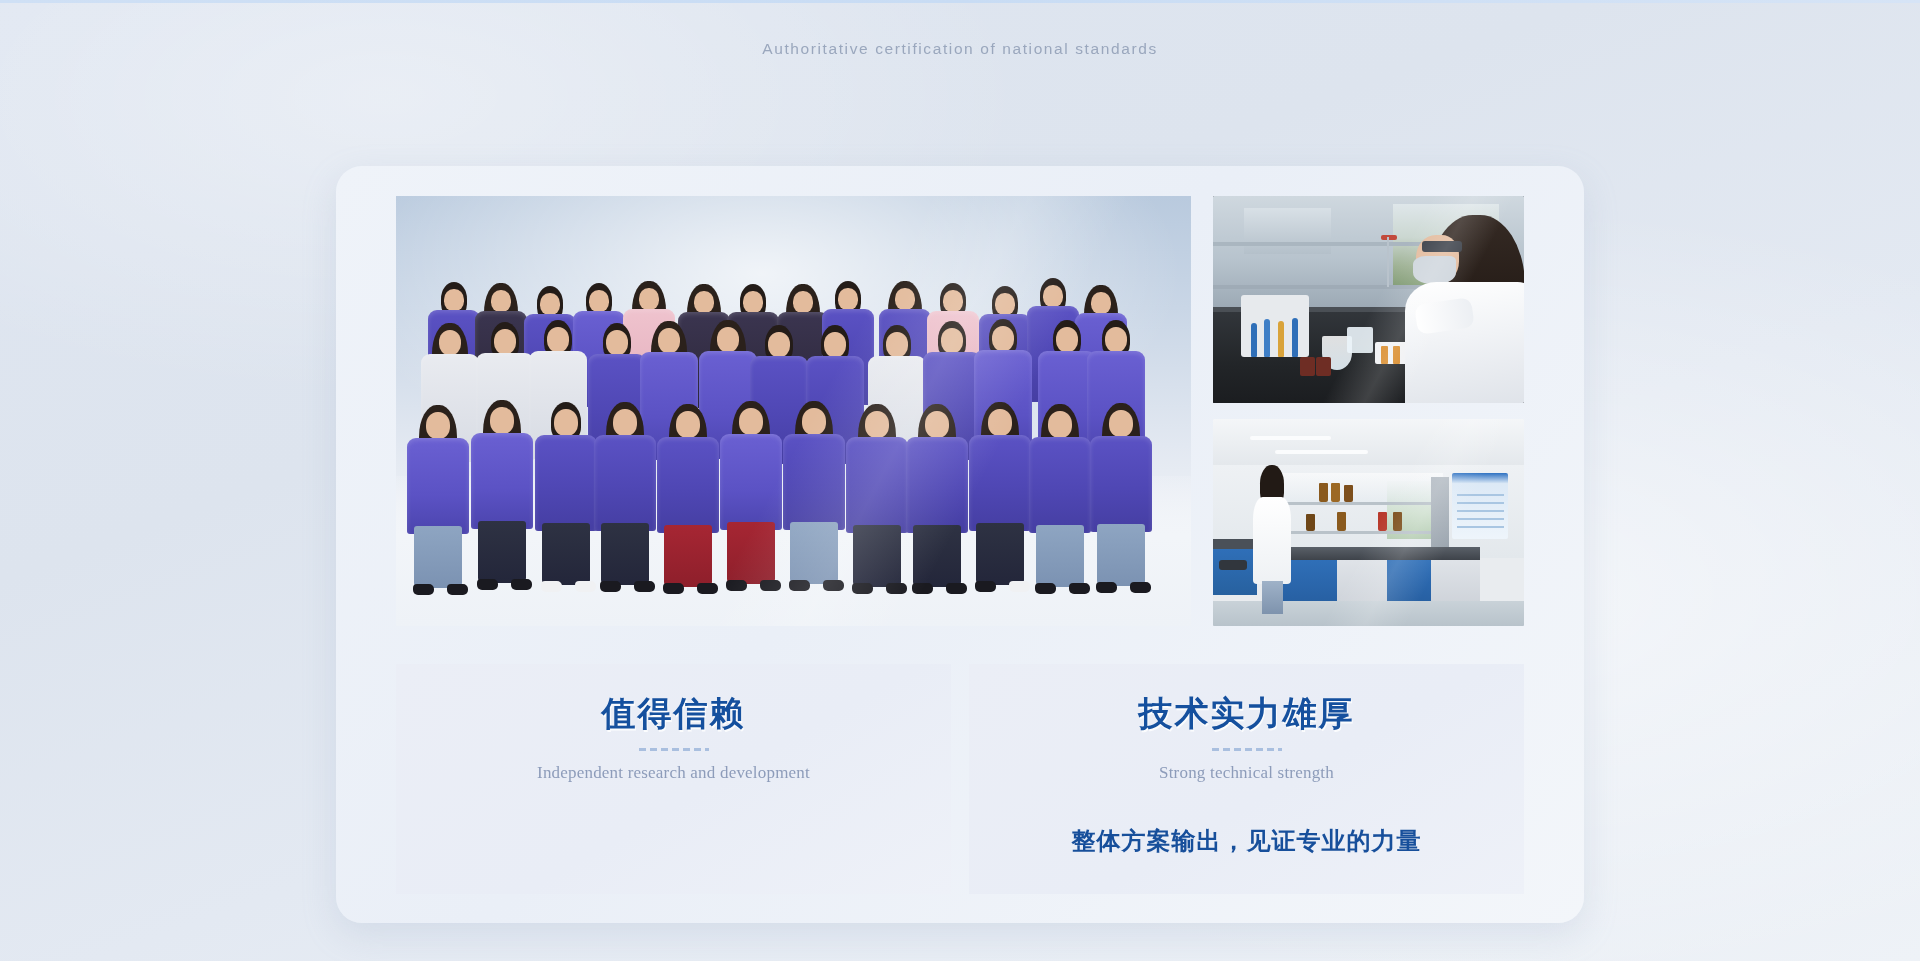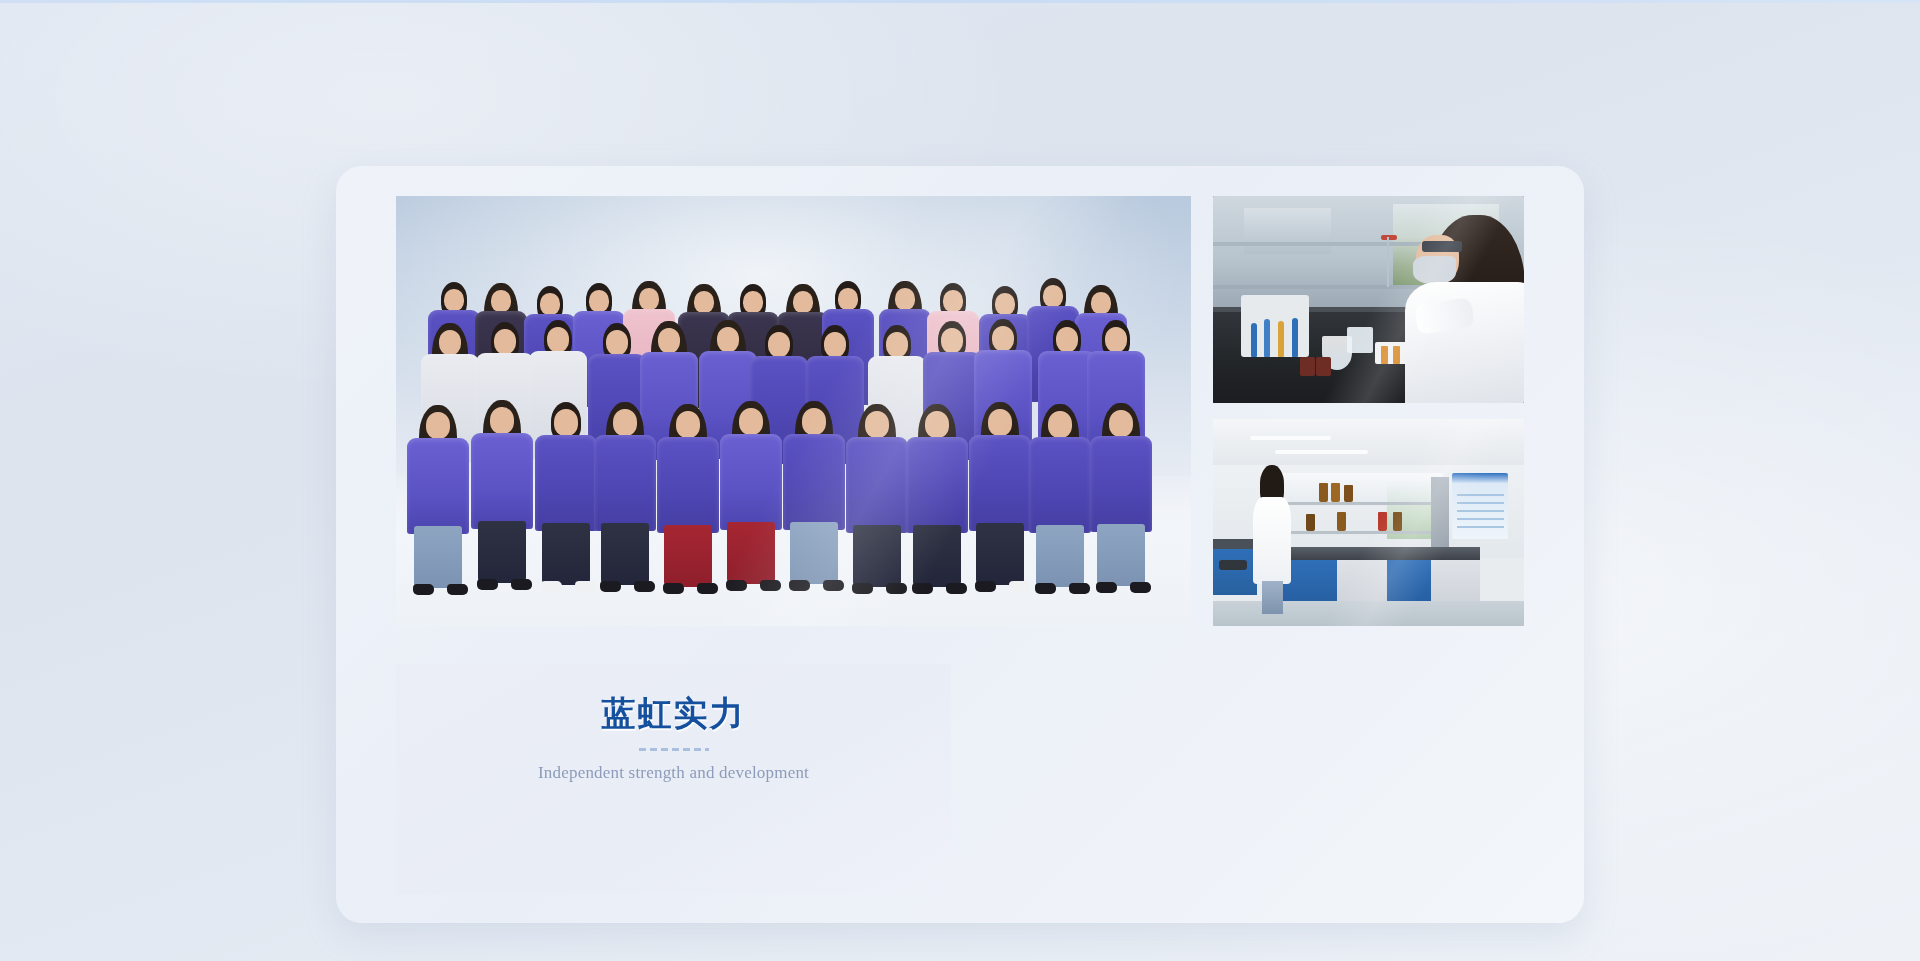--- a/index.html
+++ b/index.html
@@ -268,20 +268,21 @@
   }
   .card-body.single { margin-top: 38px; }
 </style>
 </head>
 <body>
 
 <div class="bg-sheen"></div>
 <div class="bg-topline"></div>
 
 <div class="header">
+  <p class="header-sub">Authoritative certification of national standards</p>
 </div>
 
 <div class="panel">
 
   <div class="media-row">
 
     <div class="team-photo">
       <div class="team-backdrop"></div>
       <div class="team-floor"></div>
       <div class="crowd" id="crowd">
@@ -593,19 +594,25 @@
         <div class="lb-p-coat"></div>
         <div class="lb-p-legs"></div>
       </div>
       <div class="glare"></div>
     </div>
   </div>
 
   <div class="cards">
 
     <div class="card">
-      <h2 class="card-title">蓝虹实力</h2>
+      <h2 class="card-title">值得信赖</h2>
       <div class="card-dots"></div>
-      <p class="card-en">Independent strength and development</p>
+      <p class="card-en">Independent research and development</p>
     </div>
 
+    <div class="card">
+      <h2 class="card-title">技术实力雄厚</h2>
+      <div class="card-dots"></div>
+      <p class="card-en">Strong technical strength</p>
+      <p class="card-body single">整体方案输出，见证专业的力量</p>
+    </div>
   </div>
 </div>
 
 </body></html>

